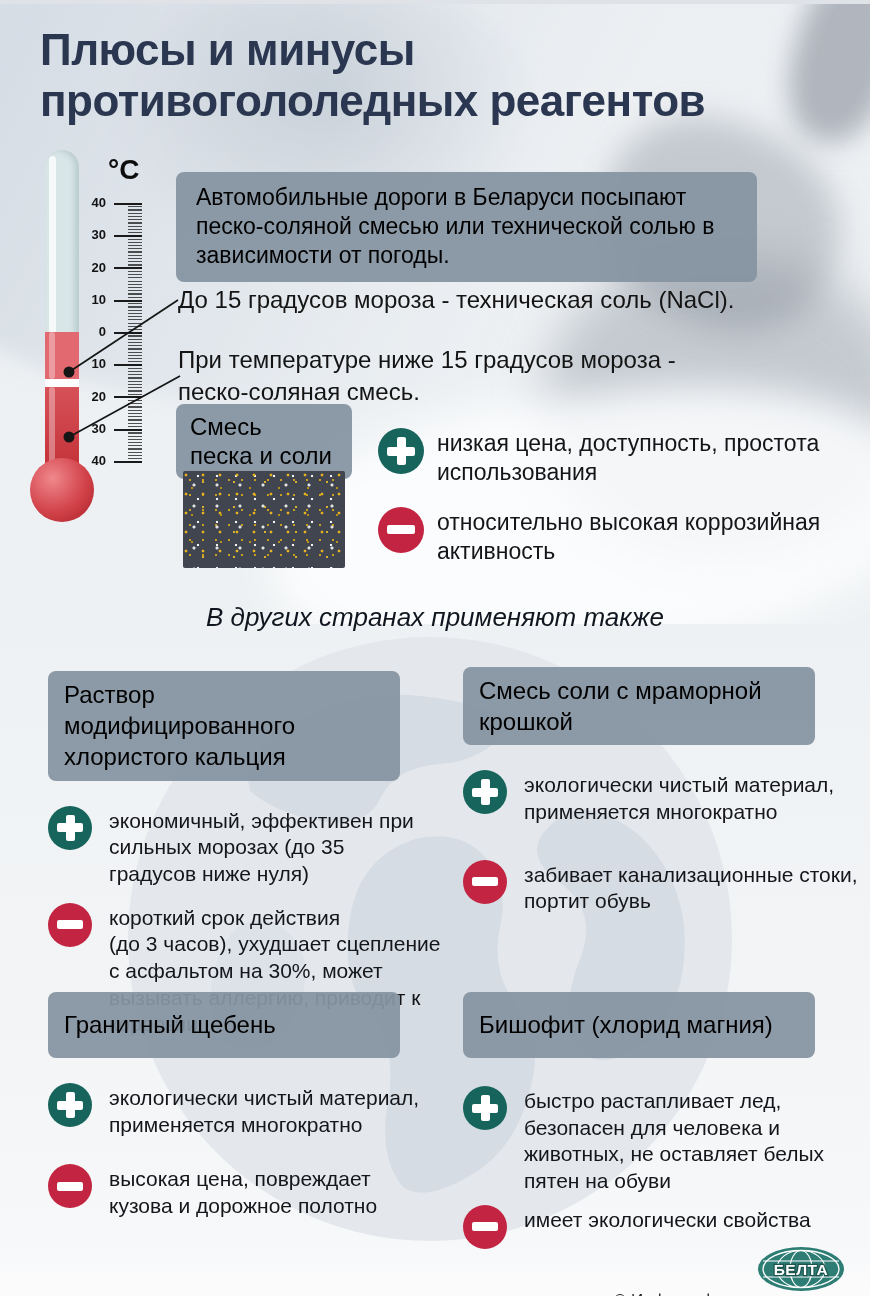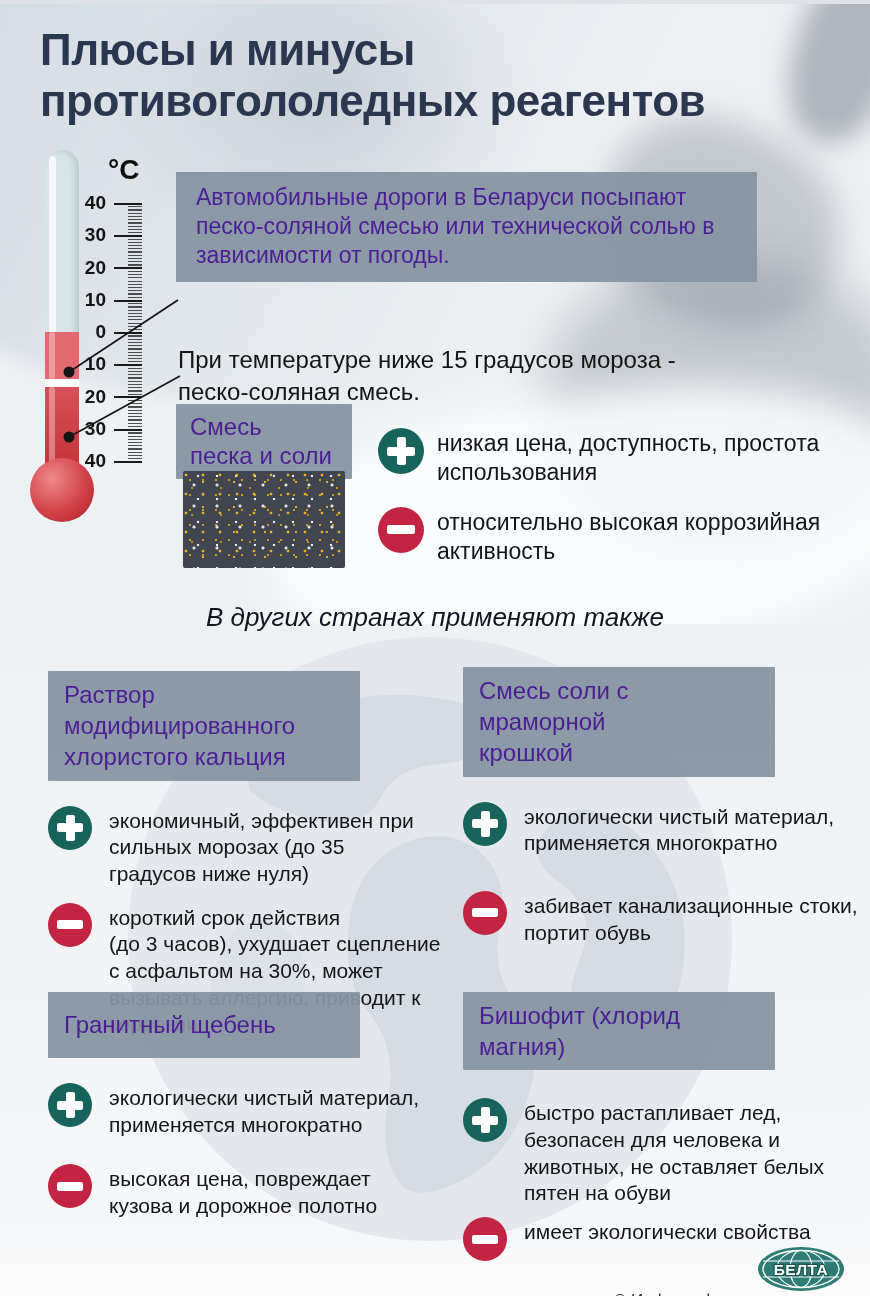--- a/index.html
+++ b/index.html
@@ -33,26 +33,26 @@
   .thermo-red-lower{position:absolute;left:45px;top:383px;width:34px;height:96px;
                background:linear-gradient(#d75158,#c02d33);}
   .thermo-red-upper::after,.thermo-red-lower::after{content:"";position:absolute;left:4px;top:0;bottom:0;width:6px;
                border-radius:3px;background:rgba(255,255,255,.35);}
   .thermo-bulb{position:absolute;left:30px;top:454px;width:64px;height:64px;border-radius:50%;
                background:radial-gradient(circle at 35% 32%,#ef888c,#d2434a 55%,#b0232a 95%);}
   .ticks-minor{position:absolute;left:128px;top:199px;width:14px;height:260px;
                background:repeating-linear-gradient(to bottom,rgba(25,25,25,.75) 0 1.2px,transparent 1.2px 3.23px);}
   .ticks-major{position:absolute;left:114px;top:199px;width:28px;height:261px;
                background:repeating-linear-gradient(to bottom,#1a1a1a 0 1.8px,transparent 1.8px 32.25px);}
-  .tick-label{position:absolute;left:58px;width:48px;text-align:right;font-size:19px;font-weight:bold;
+  .tick-label{position:absolute;left:58px;width:48px;text-align:right;font-size:13px;font-weight:bold;
               color:#131313;line-height:22px;}
   .thermo-unit{position:absolute;left:108px;top:150px;font-size:28px;font-weight:bold;color:#0d0d0d;}
   .callouts{position:absolute;left:35px;top:280px;}
   
-  .panel{background:rgba(134,148,162,.94);color:#4c1d95;border-radius:1px;box-sizing:border-box;}
+  .panel{background:rgba(134,148,162,.94);color:#000000;border-radius:8px;box-sizing:border-box;}
   .intro-panel{position:absolute;left:176px;top:168px;width:581px;padding:11px 20px;font-size:23px;line-height:1.27;}
   .rule1{position:absolute;left:178px;top:282px;font-size:24px;color:#141414;}
   .rule2{position:absolute;left:178px;top:340px;font-size:24px;line-height:1.33;color:#141414;}
   
   .mix-label{position:absolute;left:176px;top:400px;width:176px;padding:8px 14px;font-size:24px;line-height:1.22;}
   .sand-img{position:absolute;left:183px;top:467px;width:162px;height:97px;border-radius:2px;background-color:#40454f;
     background-image:
       radial-gradient(circle at 3px 4px,#e9b31f 1.2px,transparent 1.7px),
       radial-gradient(circle at 11px 14px,#e2e2e2 1.3px,transparent 1.8px),
       radial-gradient(circle at 7px 9px,#c89e1b 1px,transparent 1.5px),
@@ -76,21 +76,21 @@
   .badge.b44.plus::before{left:9px;top:17.5px;width:26px;height:9px;}
   .badge.b44.plus::after{left:17.5px;top:9px;width:9px;height:26px;}
   .badge.minus::before{content:"";position:absolute;background:#fff;border-radius:2px;}
   .badge.b46.minus::before{left:9px;top:18.5px;width:28px;height:9px;}
   .badge.b44.minus::before{left:9px;top:17.5px;width:26px;height:9px;}
   
   .mid-heading{position:absolute;left:0;top:598px;width:870px;text-align:center;font-size:26px;
                font-style:italic;color:#10161f;}
   
   .section{position:absolute;width:420px;}
-  .sec-header{width:312px;min-height:66px;padding:8px 16px;font-size:24px;line-height:1.3;
+  .sec-header{width:352px;min-height:66px;padding:8px 16px;font-size:24px;line-height:1.3;
               display:flex;align-items:center;}
   .sec-rows{margin-top:25px;}
   .sec-row{display:flex;gap:17px;}
   .sec-row + .sec-row{margin-top:15px;}
   .sec-text{font-size:21px;line-height:1.27;color:#15161a;padding-top:2px;}
   #s1{left:48px;top:667px;} #s2{left:463px;top:663px;} #s3{left:48px;top:988px;} #s4{left:463px;top:988px;}
   
   .footer-source{position:absolute;left:38px;top:1253px;font-size:17px;color:#1d1d1d;}
   .footer-copy{position:absolute;right:128px;top:1287px;font-size:17px;color:#2a2a2a;}
   .footer-logo{position:absolute;left:756px;top:1241px;}
@@ -138,20 +138,21 @@
   <div class="tick-label" style="top:414px">30</div>
   <div class="tick-label" style="top:446px">40</div>
   <svg class="callouts" width="160" height="170" viewBox="0 0 160 170">
     <line x1="34" y1="88" x2="143" y2="16" stroke="#151515" stroke-width="1.7"></line>
     <line x1="34" y1="153" x2="145" y2="92" stroke="#151515" stroke-width="1.7"></line>
     <circle cx="34" cy="88" r="5.5" fill="#151515"></circle>
     <circle cx="34" cy="153" r="5.5" fill="#151515"></circle>
   </svg>
 
   <div class="panel intro-panel pre">Автомобильные дороги в Беларуси посыпают песко-соляной смесью или технической солью в зависимости от погоды.</div>
+  <div class="rule1 pre">До 15 градусов мороза - техническая соль (NaCl).</div>
   <div class="rule2 pre">При температуре ниже 15 градусов мороза -
 песко-соляная смесь.</div>
 
   <div class="panel mix-label pre">Смесь
 песка и соли</div>
   <div class="sand-img"></div>
   <div class="mix-rows">
     <div class="mix-row">
       <div class="badge b46 plus"></div>
       <div class="mix-text pre">низкая цена, доступность, простота

